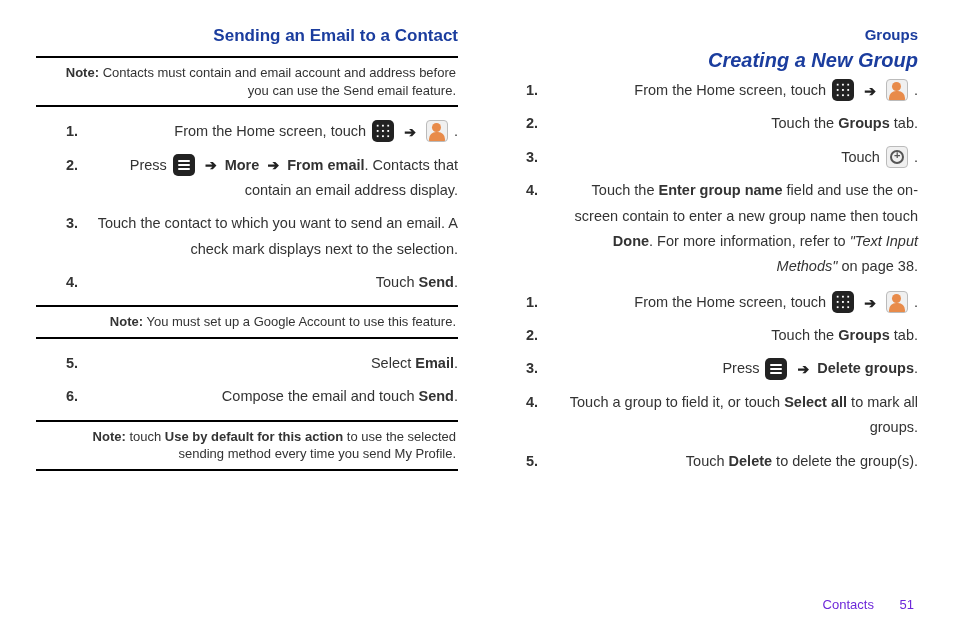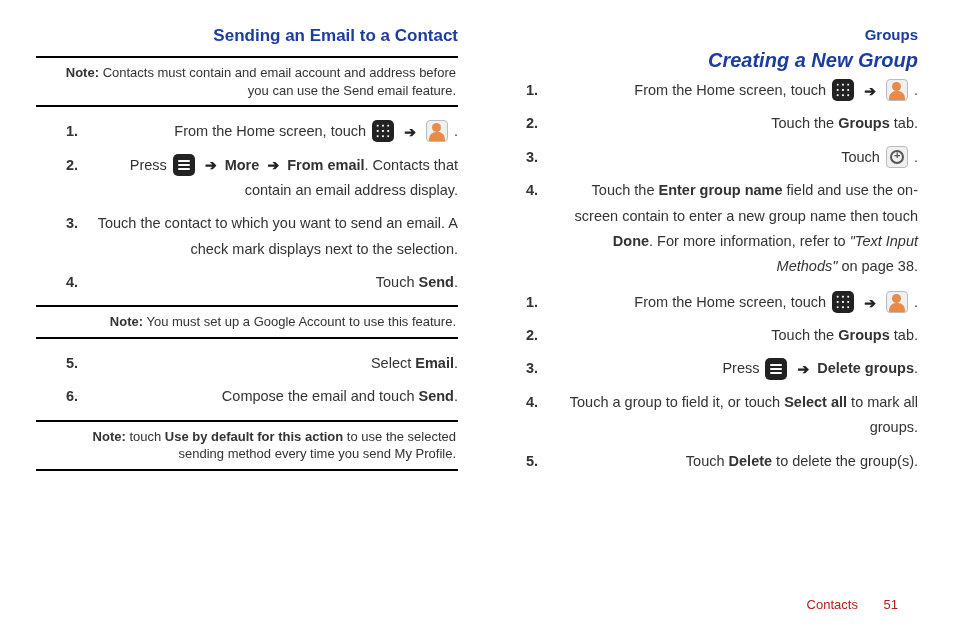--- a/index.html
+++ b/index.html
@@ -165,23 +165,23 @@
       display: inline-block;
       margin: 0 4px;
       font-size: 14px;
       font-weight: bold;
       vertical-align: middle;
       color: #222;
     }
     .footer {
       position: absolute;
       bottom: 24px;
-      right: 56px;
+      right: 40px;
       font-size: 13px;
-      color: #b91c1c;
+      color: #6d28d9;
     }
     .footer .pg {
       margin-left: 22px;
     }
   </style>
 </head>
 <body>
 
 <div class="columns">
   <div class="column">

